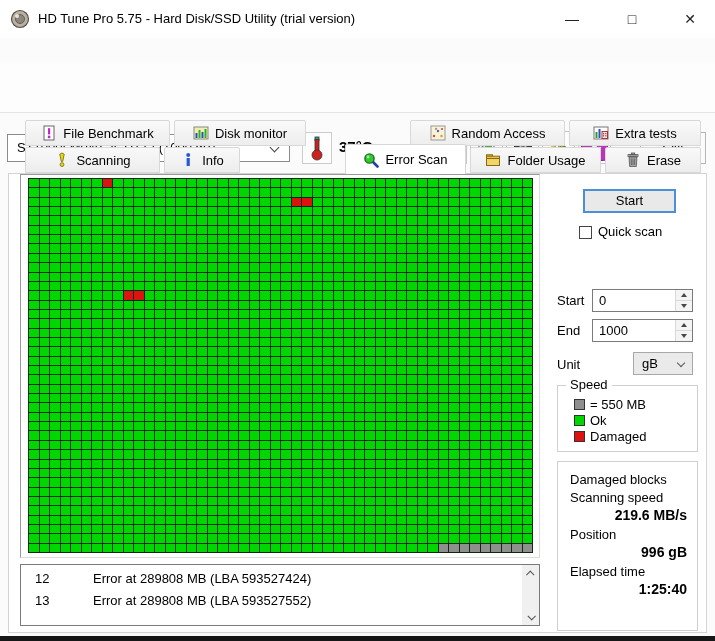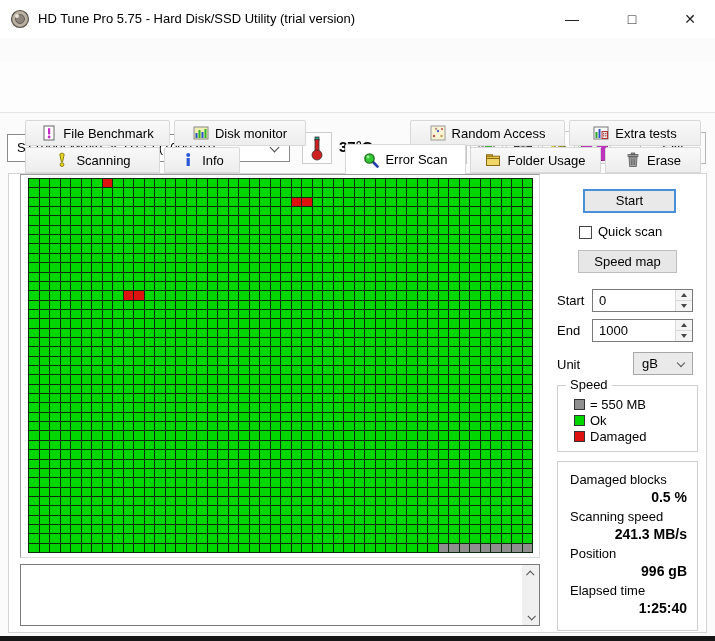--- a/index.html
+++ b/index.html
@@ -2190,21 +2190,20 @@
         <div class="cell" style="background: rgb(143, 143, 143);"></div>
         <div class="cell" style="background: rgb(143, 143, 143);"></div>
         <div class="cell" style="background: rgb(143, 143, 143);"></div>
         <div class="cell" style="background: rgb(143, 143, 143);"></div>
       </div>
   </div>
 
   <div class="start-btn">Start</div>
   <div class="quick-box"></div>
   <span class="quick-label">Quick scan</span>
-  <div class="speedmap-btn">Speed map</div>
 
   <span class="fld-label lab-start">Start</span>
   <div class="spin-wrap sw-start">
     <input value="0" style="">
     <div class="spinner">
       <div class="spin-b">
           <span class="tri-up"></span>
         </div>
       <div class="spin-b">
           <span class="tri-dn"></span>
@@ -2242,30 +2241,33 @@
       <span>Ok</span>
     </div>
     <div class="legend-row lr-3">
       <span class="swatch" style="background: rgb(223, 18, 18);"></span>
       <span>Damaged</span>
     </div>
   </div>
 
   <div class="stats-box">
     <div class="stat-label">Damaged blocks</div>
-    <div class="stat-value">0.5 %</div>
     <div class="stat-label">Scanning speed</div>
-    <div class="stat-value">241.3 MB/s</div>
+    <div class="stat-value">219.6 MB/s</div>
     <div class="stat-label">Position</div>
     <div class="stat-value">996 gB</div>
     <div class="stat-label">Elapsed time</div>
     <div class="stat-value">1:25:40</div>
   </div>
 
   <div class="err-box">
+    <div class="err-rows">
+        <div class="err-row"><span class="err-num">12</span><span class="err-text">Error at 289808 MB (LBA 593527424)</span></div>
+        <div class="err-row"><span class="err-num">13</span><span class="err-text">Error at 289808 MB (LBA 593527552)</span></div>
+      </div>
     <div class="scrollbar">
       <div class="sb-btn sb-up">
           <span class="chev-up"></span>
         </div>
       <div class="sb-btn sb-dn">
           <span class="chev-dn"></span>
         </div>
     </div>
   </div>
 

